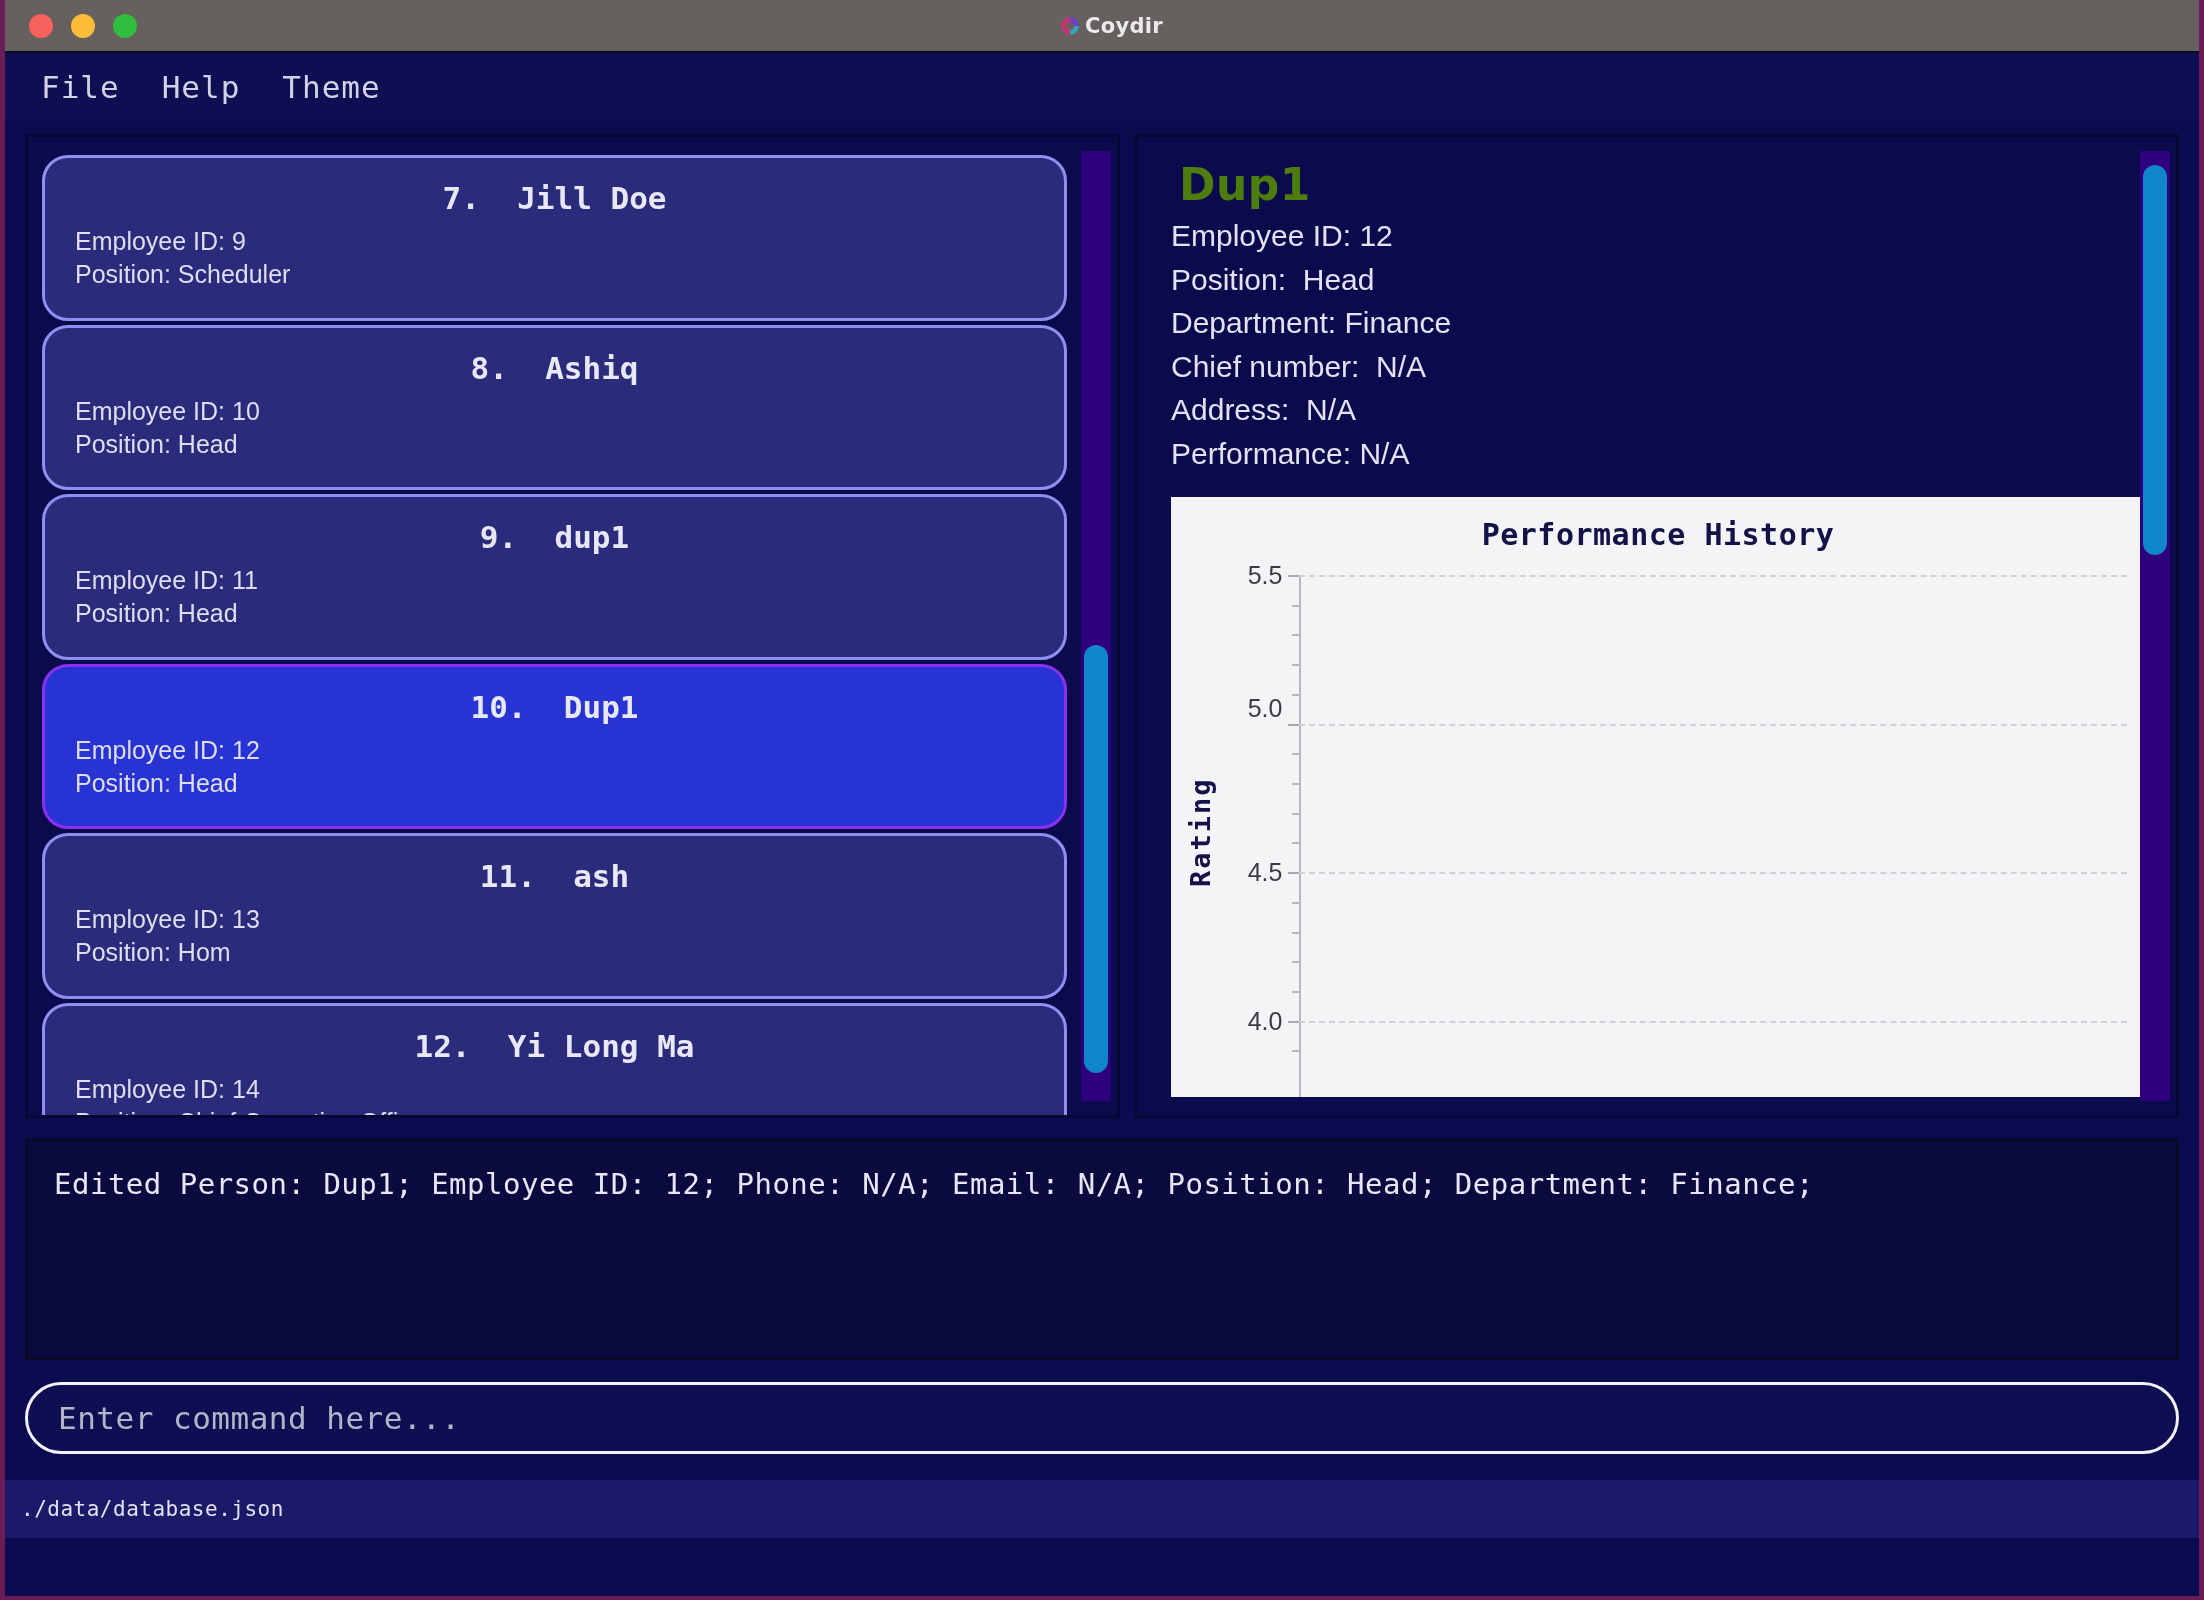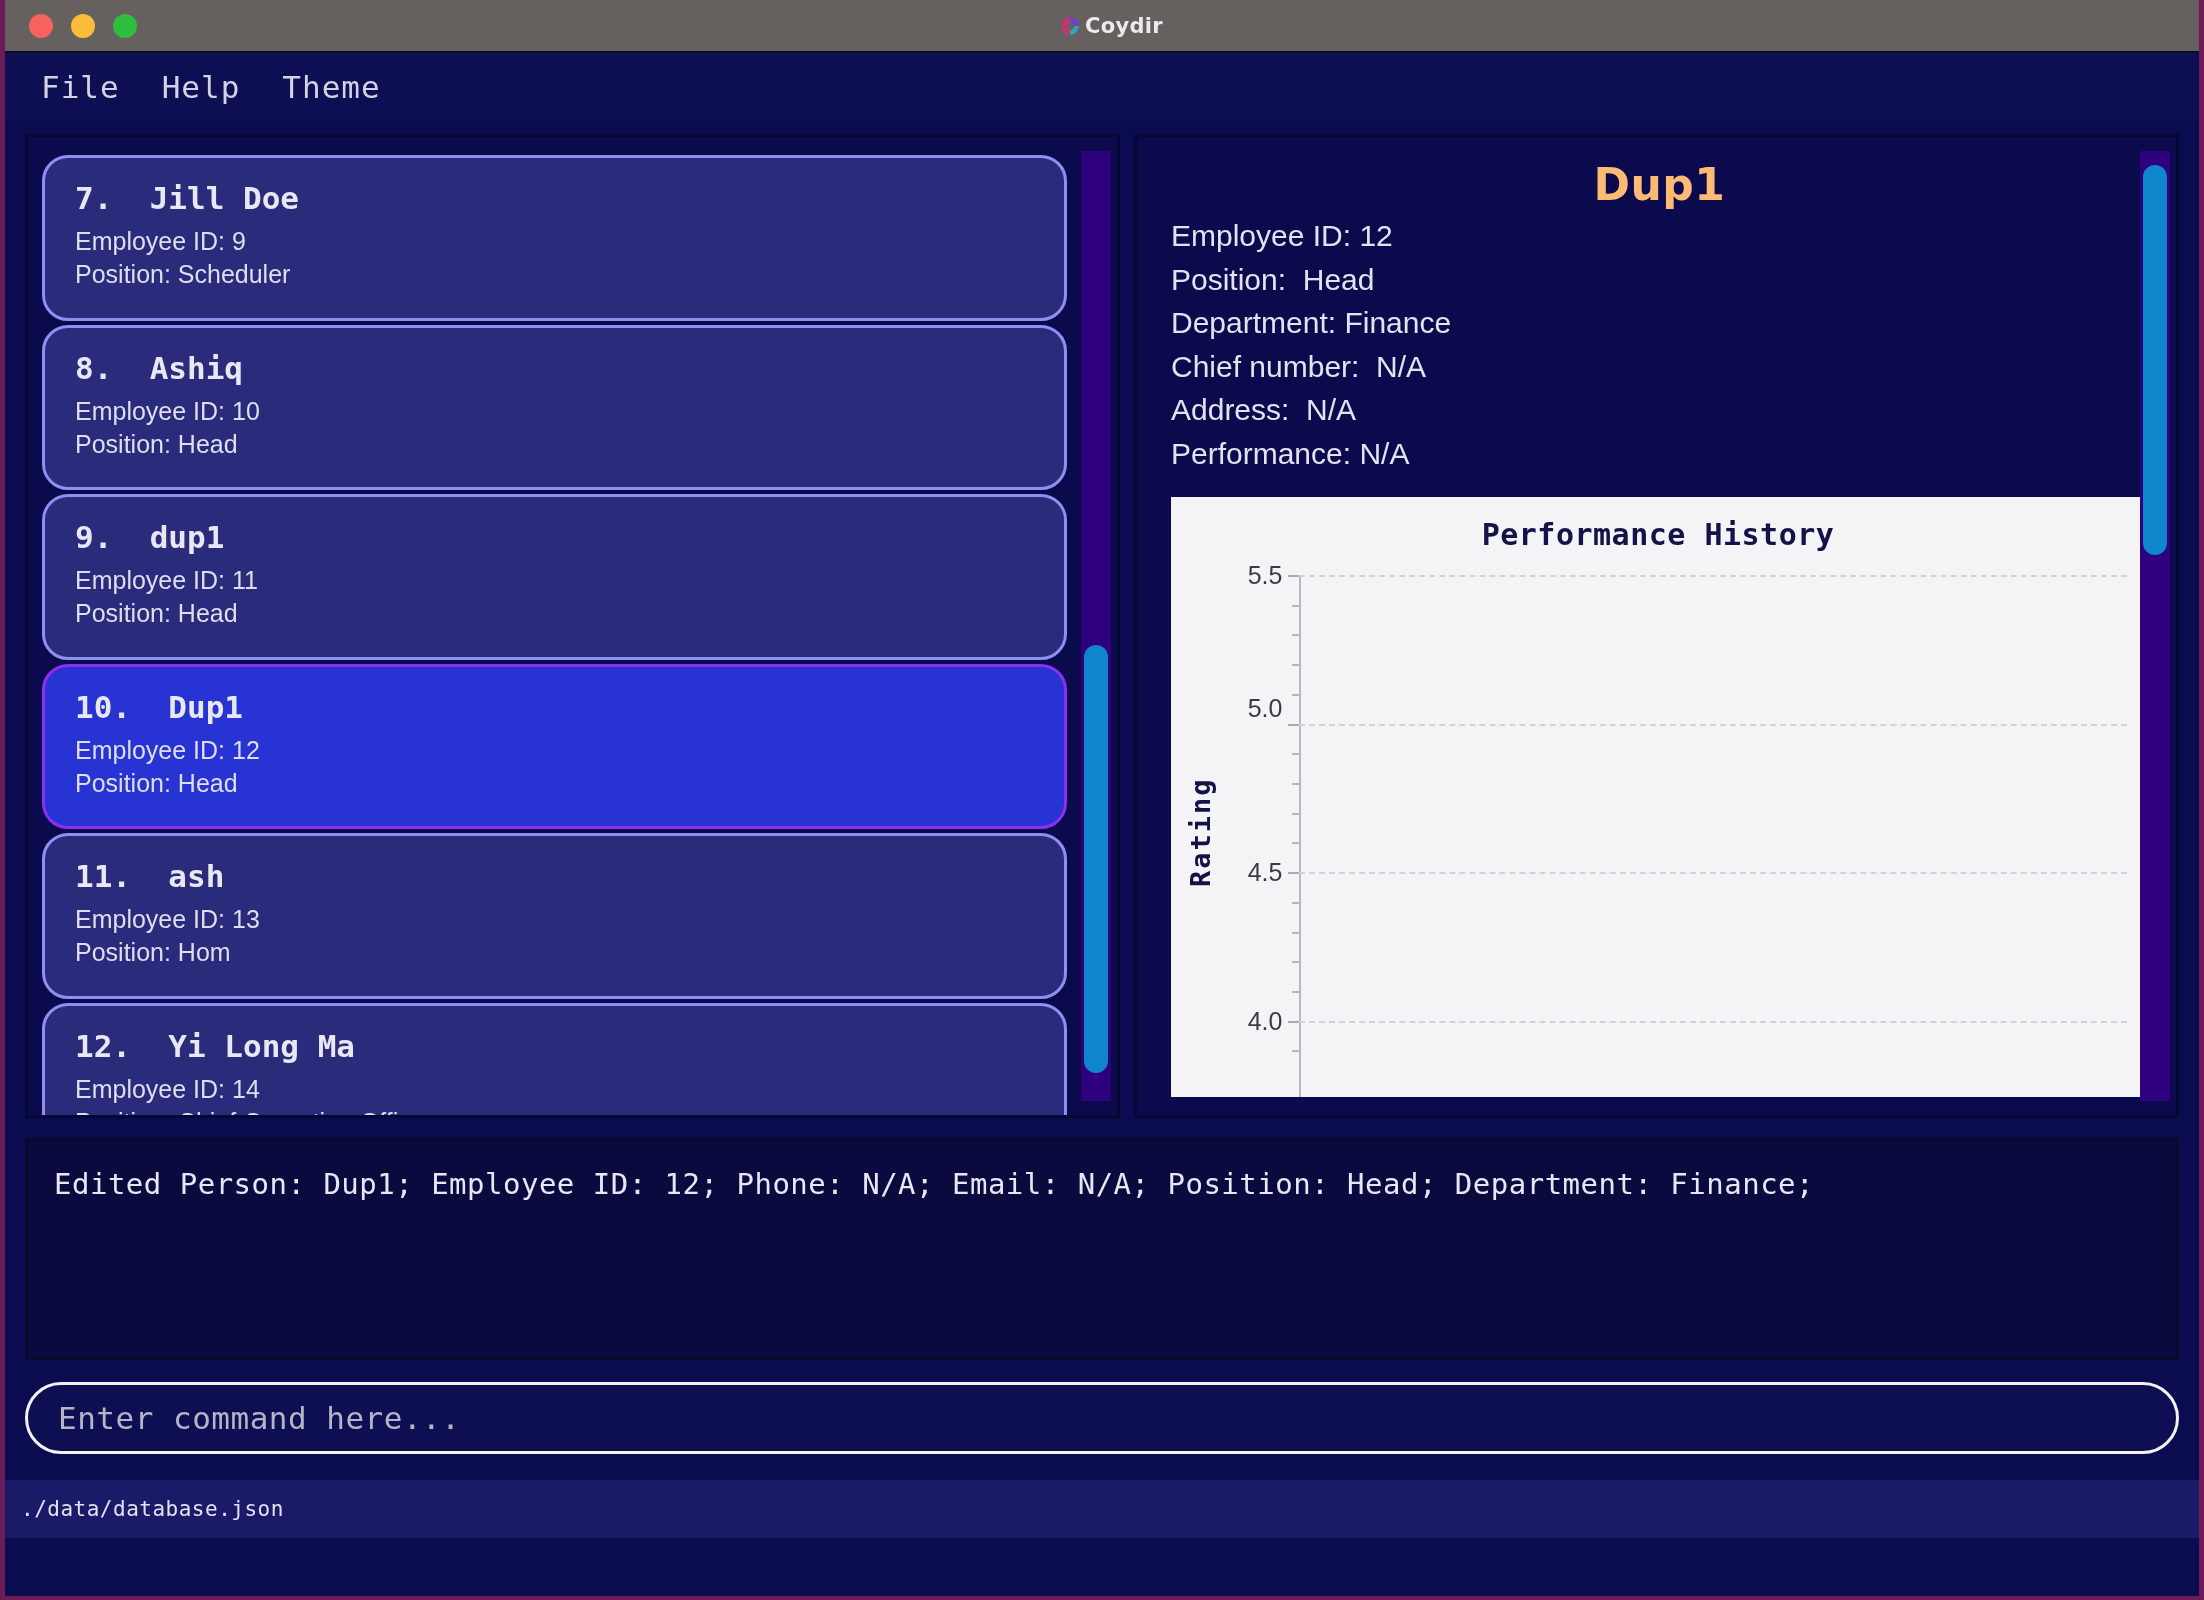--- a/index.html
+++ b/index.html
@@ -119,20 +119,21 @@
     background: #2833d4;
     border-color: #8b2ff0;
   }
   .card-title {
     font-family: "DejaVu Sans Mono", monospace;
     font-size: 31px;
     font-weight: bold;
     color: #e8e8f5;
     margin-bottom: 9px;
     white-space: pre;
+    text-align: center;
   }
   .card-line {
     font-family: "Liberation Sans", sans-serif;
     font-size: 25px;
     color: #dedeee;
     line-height: 1.33;
     white-space: pre;
   }
 
   
@@ -163,24 +164,23 @@
   }
   #detail-body {
     flex: 1;
     padding: 22px 0 0 34px;
     overflow: hidden;
   }
   #detail-name {
     font-family: "DejaVu Sans", sans-serif;
     font-size: 44px;
     font-weight: bold;
-    color: #fdba74;
+    color: #4d7c0f;
     margin: 0 0 4px 8px;
     letter-spacing: .5px;
-    text-align: center;
   }
   .detail-line {
     font-size: 30px;
     color: #e2e2f0;
     line-height: 1.45;
     white-space: pre;
   }
 
   
   #chart-wrap {

